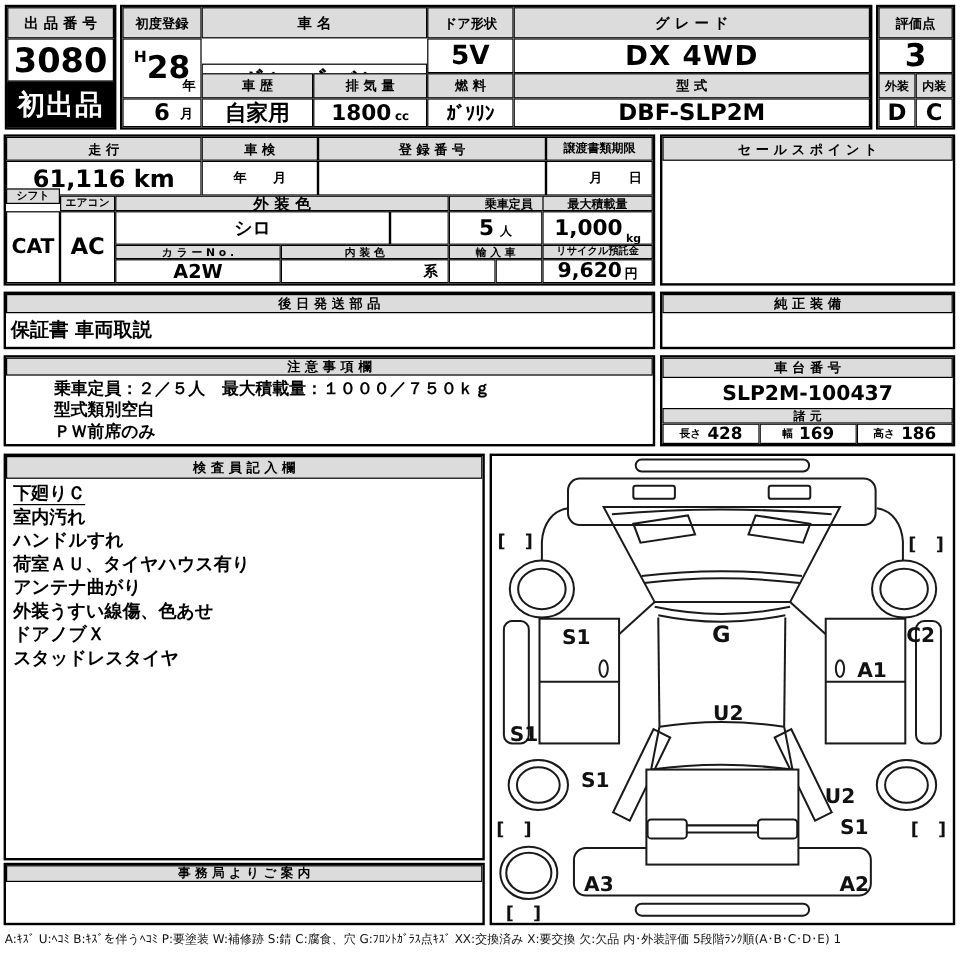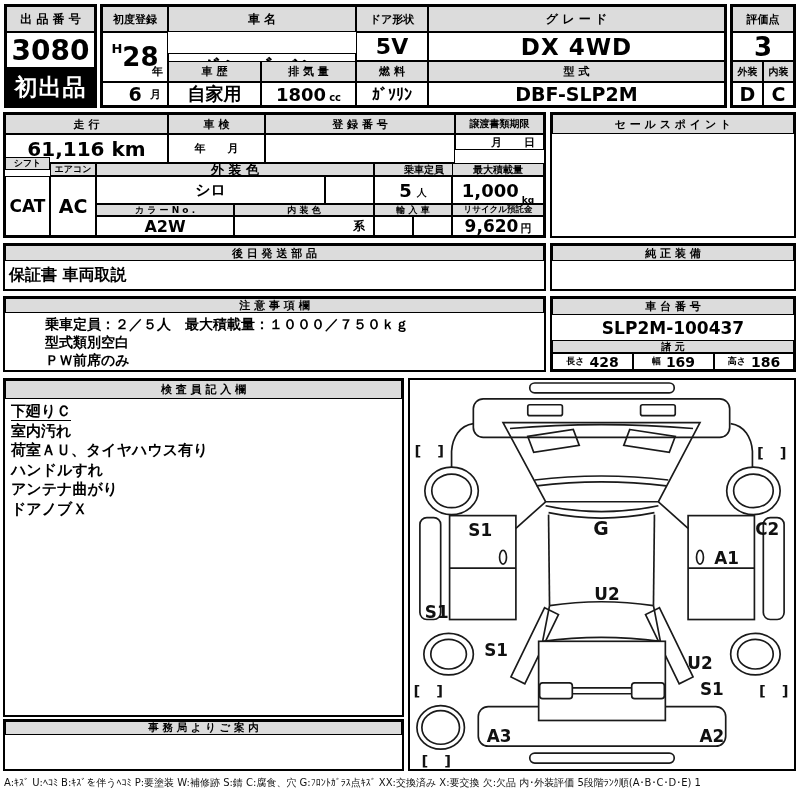--- a/index.html
+++ b/index.html
@@ -66,21 +66,21 @@
 </div>
 
 <div class="box" style="left:3px;top:112px;width:543px;height:126px;">
   <div class="hdr abs" style="left:0;top:0;width:163px;height:20px;font-size:11px;">走 行</div>
   <div class="cell abs" style="left:0;top:20px;width:163px;height:29px;font-size:20px;">61,116 km</div>
   <div class="hdr abs" style="left:163px;top:0;width:97px;height:20px;font-size:11px;">車 検</div>
   <div class="cell abs" style="left:163px;top:20px;width:97px;height:29px;font-size:11px;">年　　月</div>
   <div class="hdr abs" style="left:260px;top:0;width:190px;height:20px;font-size:11px;">登 録 番 号</div>
   <div class="cell abs" style="left:260px;top:20px;width:190px;height:29px;"></div>
   <div class="hdr abs" style="left:450px;top:0;width:89px;height:20px;font-size:10px;">譲渡書類期限</div>
-  <div class="cell abs right" style="left:450px;top:20px;width:89px;height:16px;font-size:11px;padding-right:8px;">月　　日</div>
+  <div class="cell abs right" style="left:450px;top:20px;width:89px;height:29px;font-size:11px;padding-right:8px;">月　　日</div>
 
   <div class="hdr abs" style="left:0;top:43px;width:45px;height:13px;font-size:9px;">シフト</div>
   <div class="cell abs" style="left:0;top:62px;width:45px;height:60px;font-size:17px;">CAT</div>
   <div class="hdr abs" style="left:45px;top:49px;width:46px;height:13px;font-size:9px;">エアコン</div>
   <div class="cell abs" style="left:45px;top:62px;width:46px;height:60px;font-size:19px;">AC</div>
 
   <div class="hdr abs" style="left:91px;top:49px;width:278px;height:13px;font-size:13px;">外 装 色</div>
   <div class="cell abs" style="left:91px;top:62px;width:229px;height:28px;font-size:15px;">シロ</div>
   <div class="cell abs" style="left:320px;top:62px;width:49px;height:28px;"></div>
   <div class="hdr abs" style="left:91px;top:90px;width:138px;height:12px;font-size:9px;">カ ラ ー N o .</div>
@@ -148,24 +148,26 @@
     <span style="font-size:9px;margin-right:5px;">高さ</span>
     <span style="font-size:14px;">186</span>
   </div>
 </div>
 
 <div class="box" style="left:3px;top:378px;width:401px;height:339px;">
   <div class="hdr abs" style="left:0;top:0;width:397px;height:19px;font-size:11px;">検 査 員 記 入 欄</div>
   <div class="abs" style="left:0;top:19px;width:397px;height:316px;padding:3px 6px;font-weight:bold;font-size:15px;line-height:19.5px;">
     <div><span style="border-bottom:1.5px solid #000;">下廻りＣ</span></div>
     <div>室内汚れ</div>
+    <div>ハンドルすれ</div>
     <div>荷室ＡＵ、タイヤハウス有り</div>
-    <div>ハンドルすれ</div>
     <div>アンテナ曲がり</div>
+    <div>外装うすい線傷、色あせ</div>
     <div>ドアノブＸ</div>
+    <div>スタッドレスタイヤ</div>
   </div>
 </div>
 
 <div class="box" style="left:3px;top:719px;width:401px;height:52px;">
   <div class="hdr abs" style="left:0;top:0;width:397px;height:14px;font-size:10.5px;">事 務 局 よ り ご 案 内</div>
   <div class="abs" style="left:0;top:14px;width:397px;height:34px;"></div>
 </div>
 
 <div class="box" style="left:408px;top:378px;width:388px;height:393px;">
   <svg width="100%" height="100%" viewBox="0 0 388 393">

